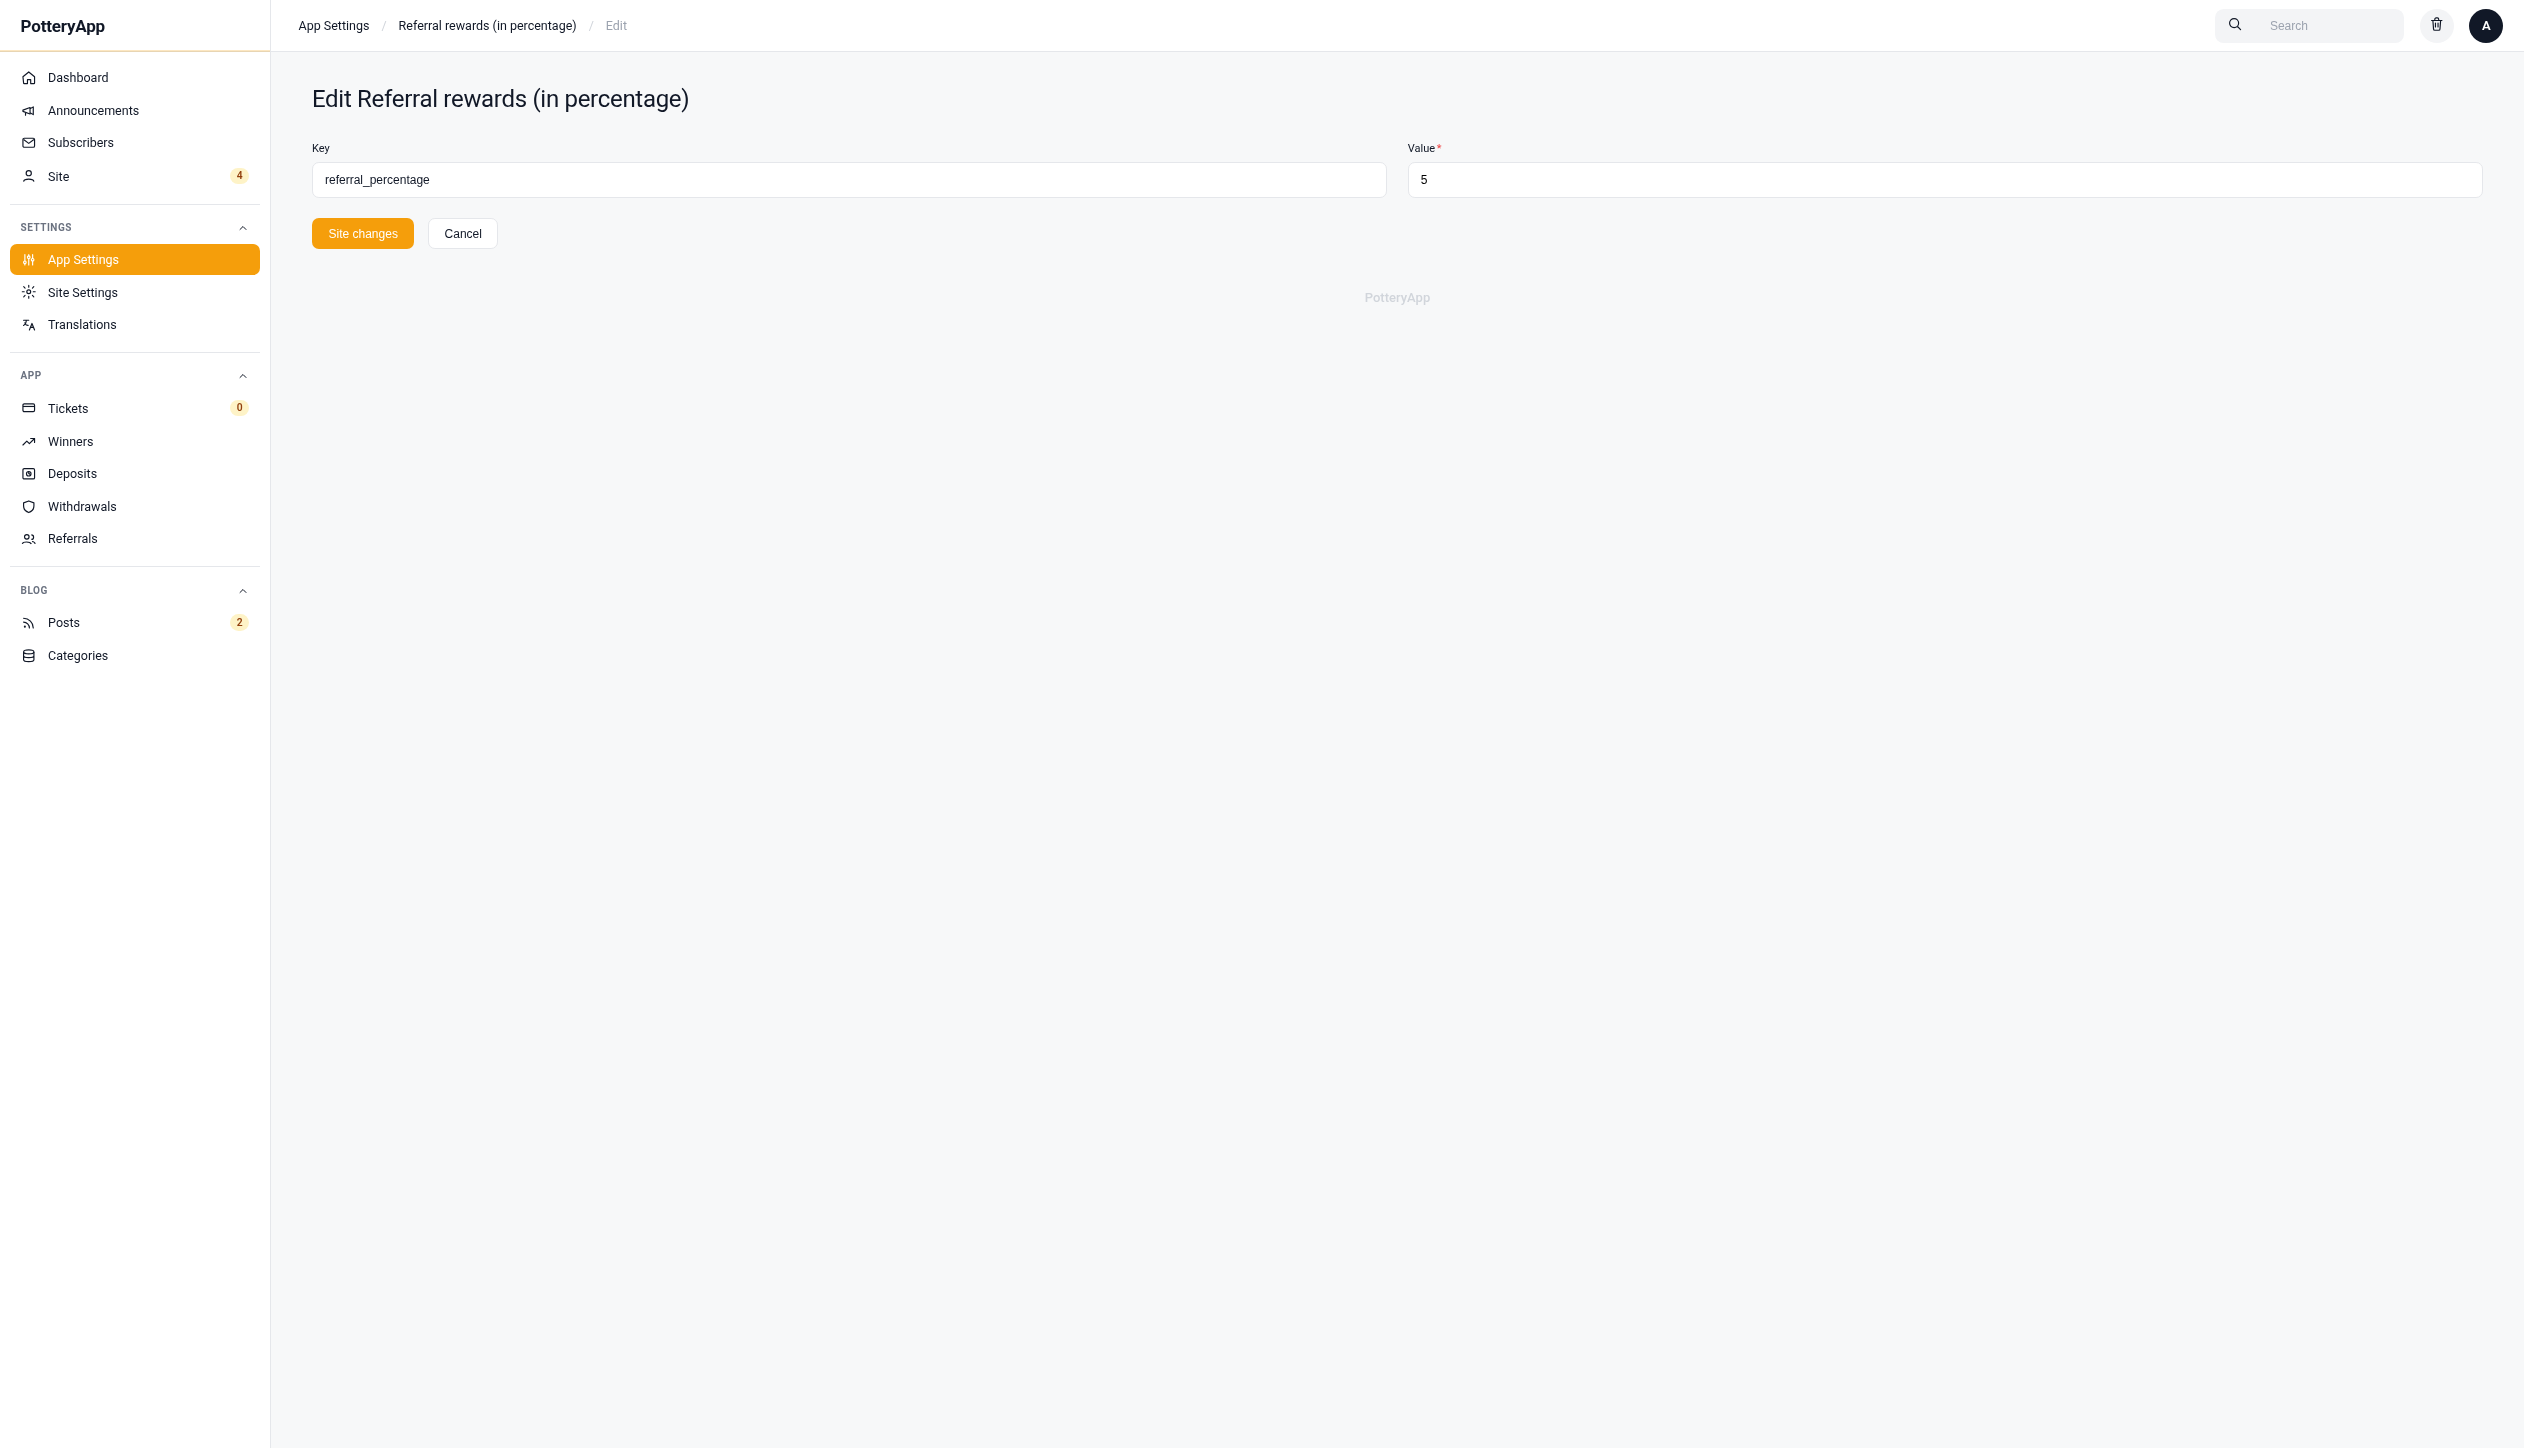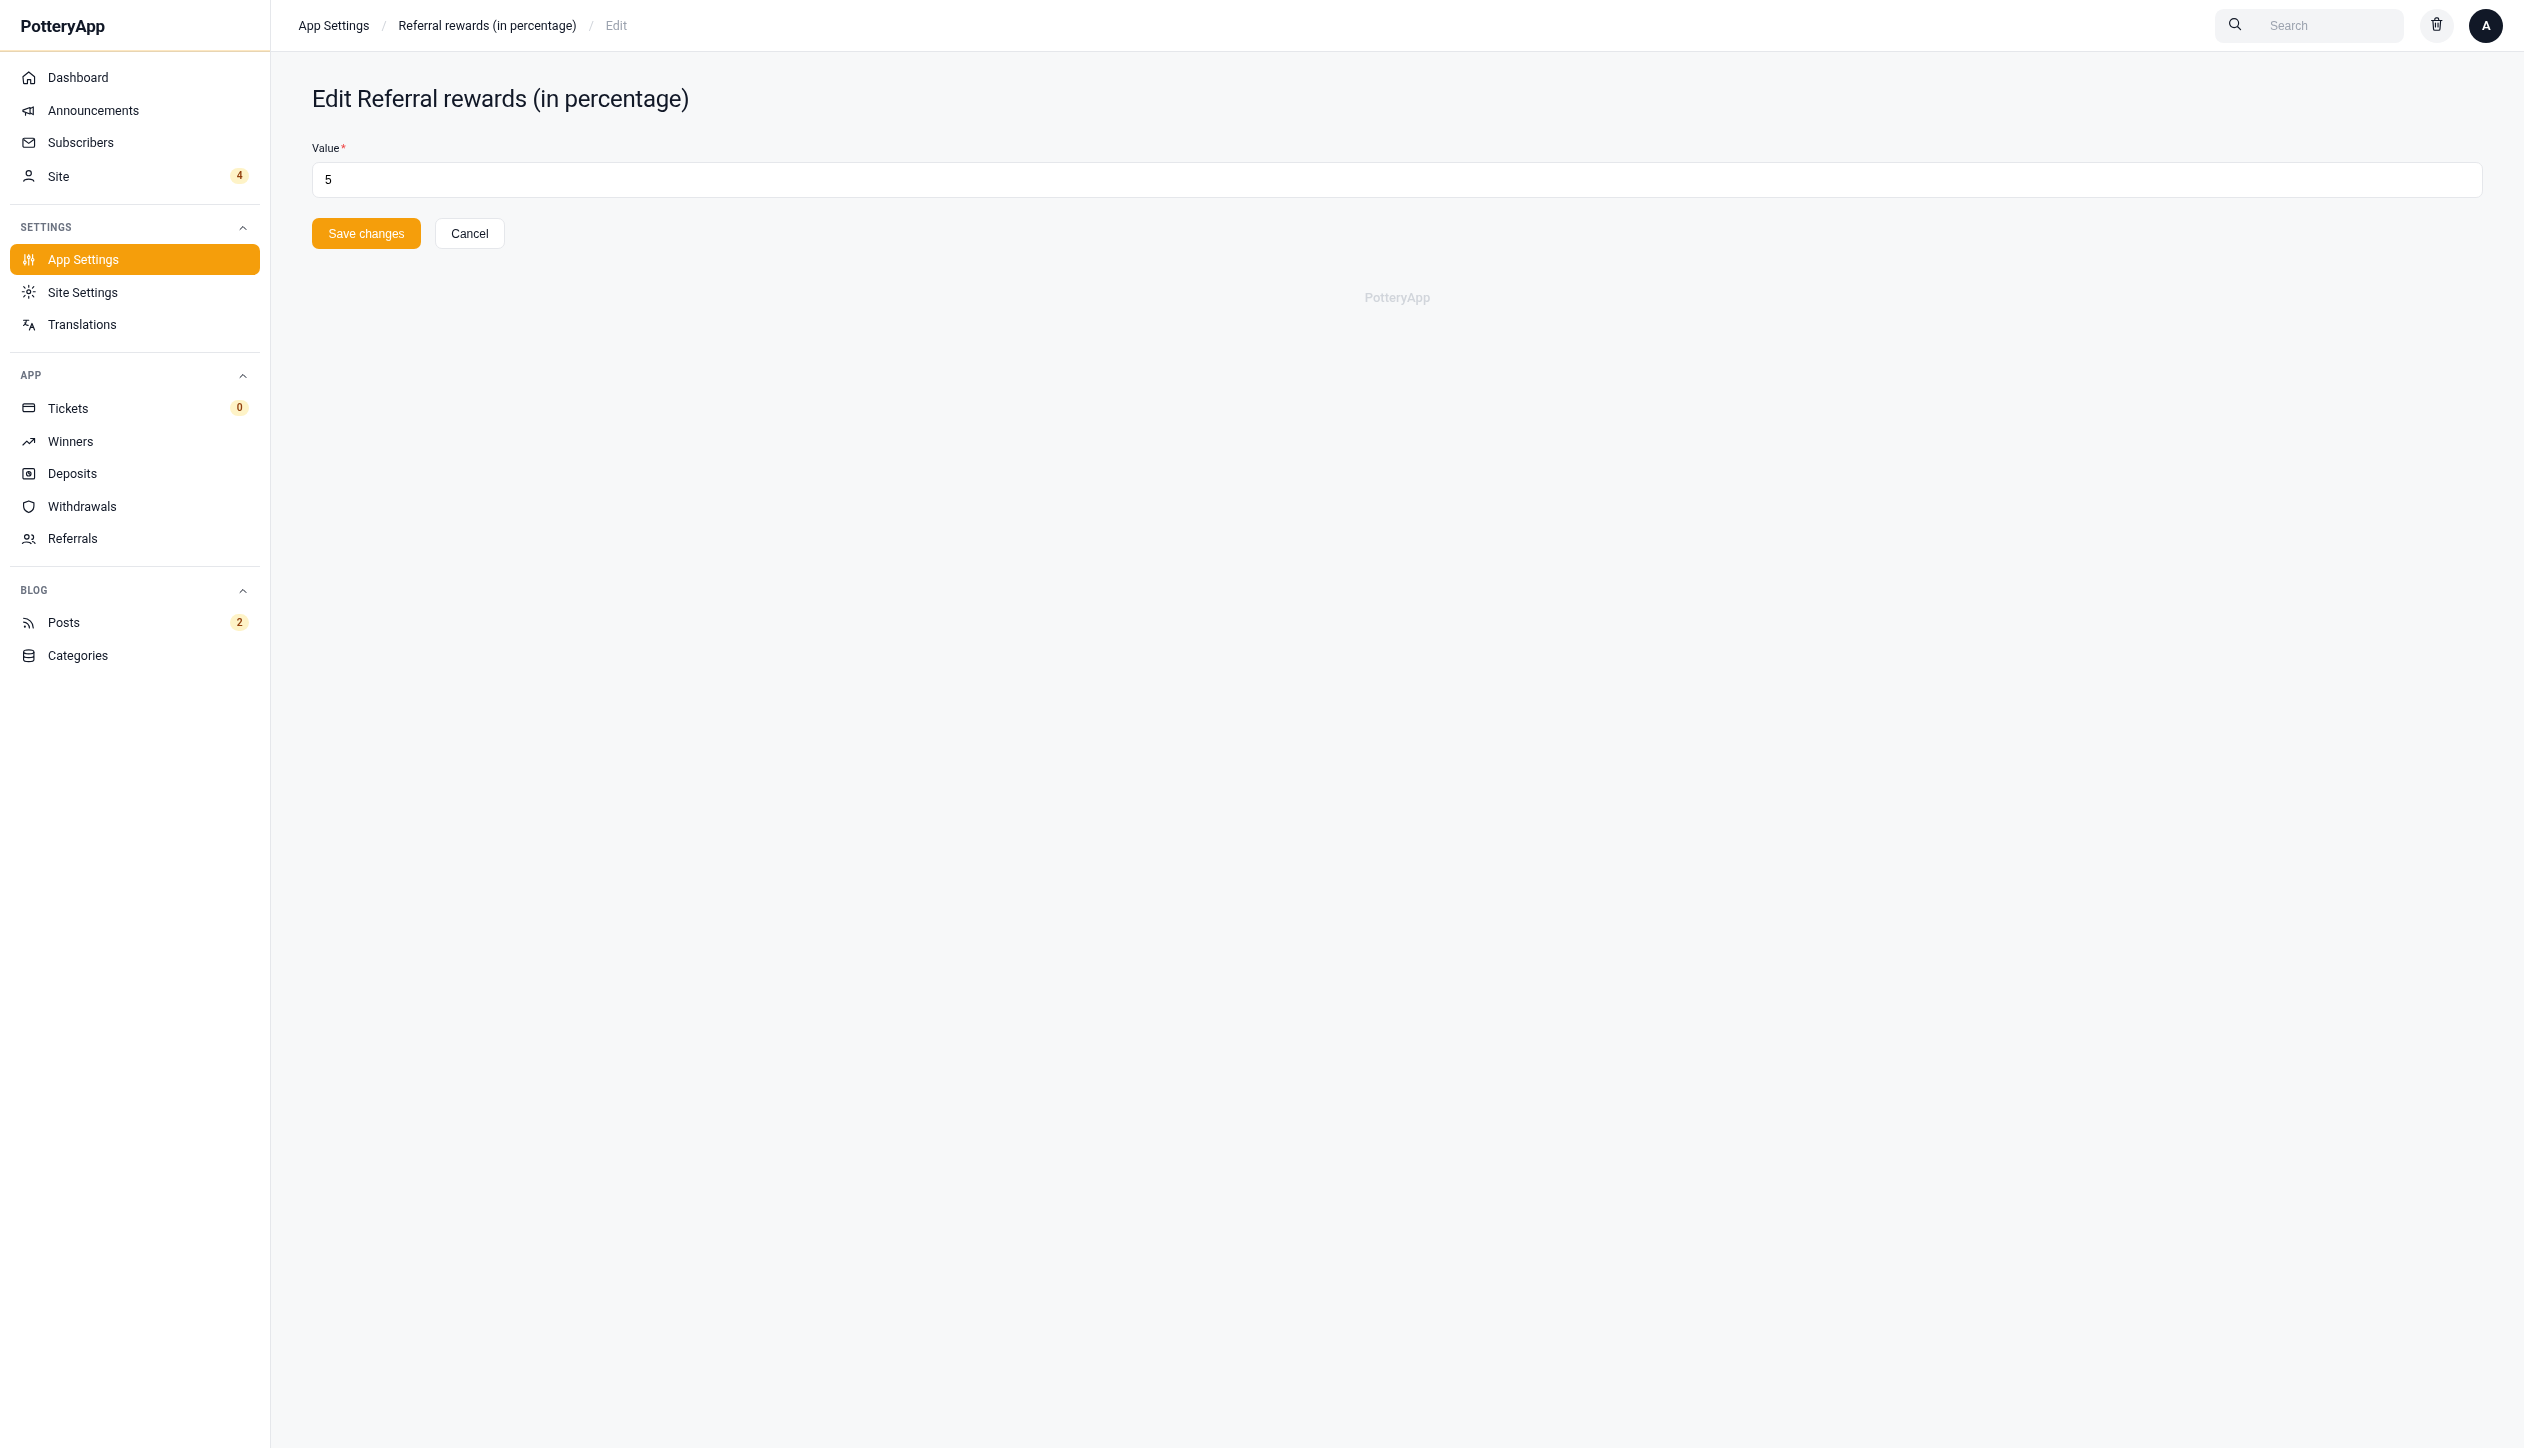--- a/index.html
+++ b/index.html
@@ -419,29 +419,33 @@
       <div class="avatar">
         <span>A</span>
       </div>
     </div>
 
     <div class="content">
       <h1 class="page-title">Edit Referral rewards (in percentage)</h1>
 
       <div class="form-row">
         <div class="field">
+          <label class="field-label">Key</label>
+          <input class="input readonly" readonly="" value="referral_percentage" style="">
+        </div>
+        <div class="field">
           <label class="field-label">
             <span>Value</span><span class="req">*</span>
           </label>
           <input class="input" value="5" style="">
         </div>
       </div>
 
       <div class="actions">
-        <button class="btn primary">Save changes</button>
+        <button class="btn primary">Site changes</button>
         <button class="btn secondary">Cancel</button>
       </div>
 
       <div class="watermark">PotteryApp</div>
     </div>
   </main>
 </div>
 
 
 </body></html>

